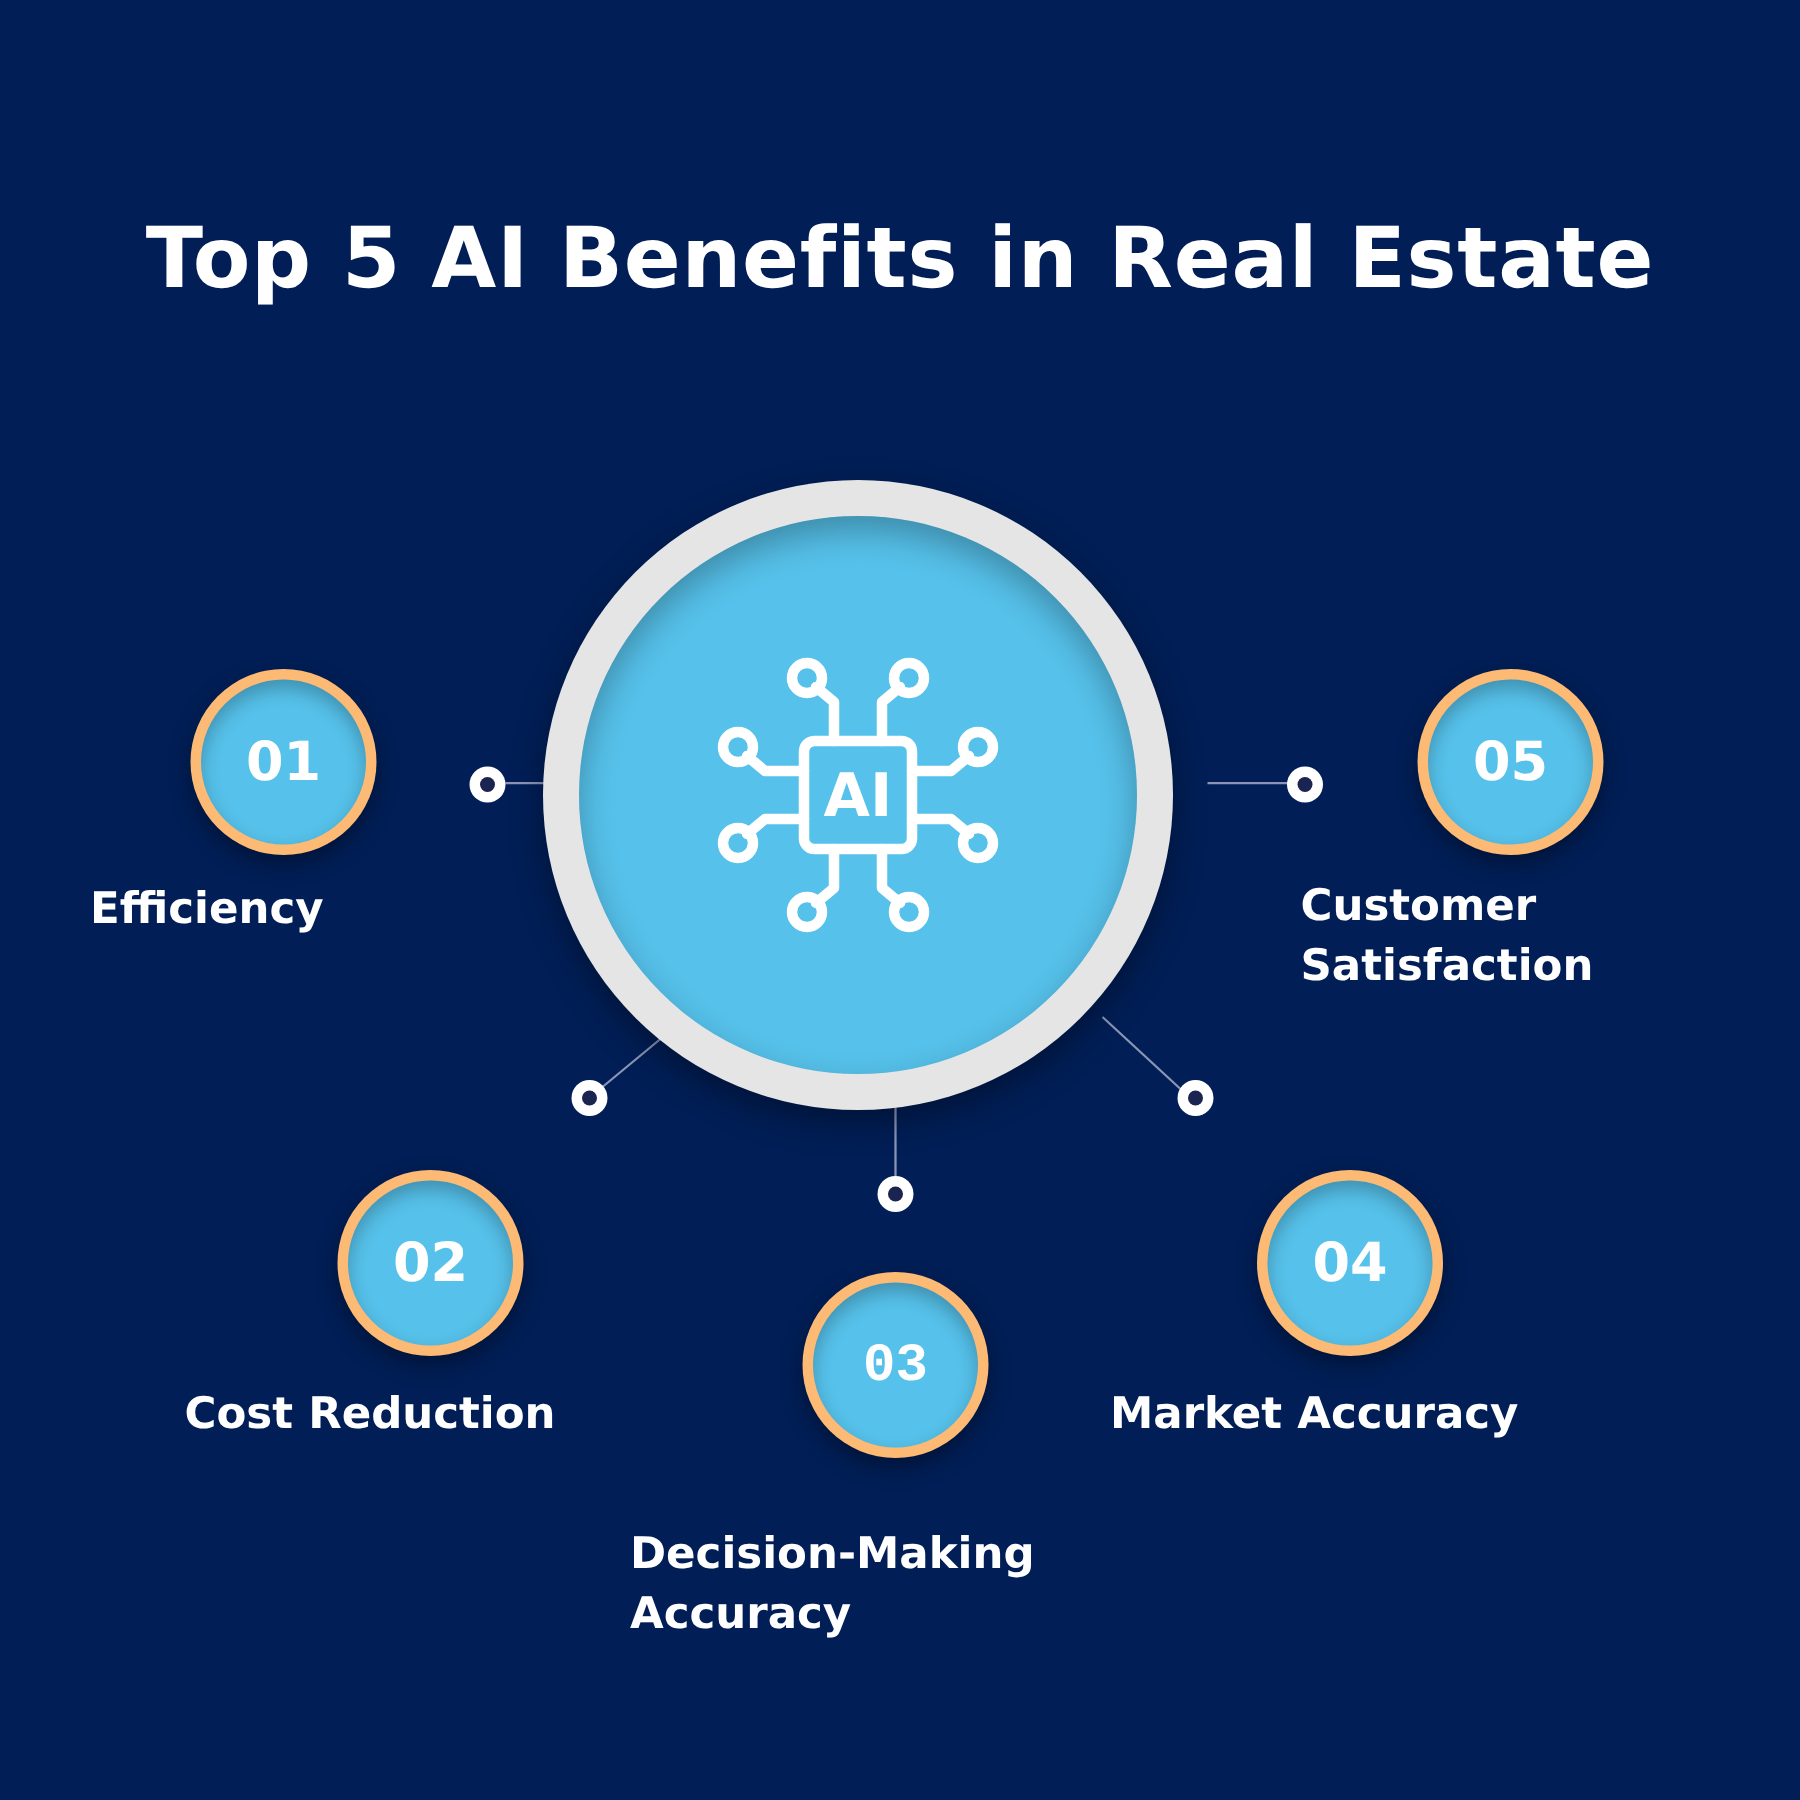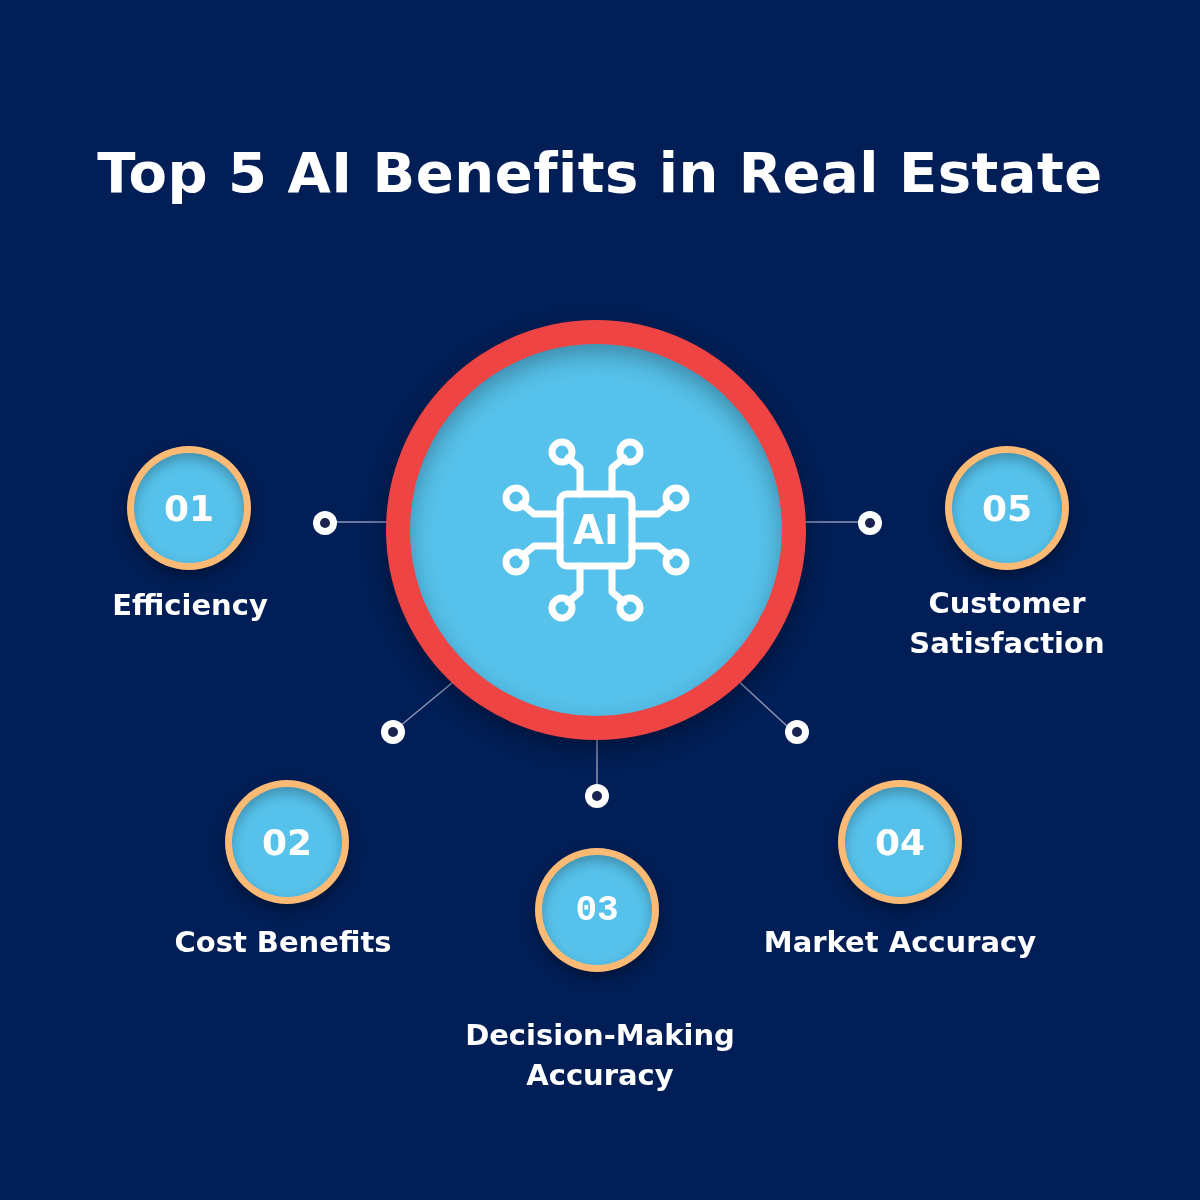--- a/index.html
+++ b/index.html
@@ -1,24 +1,24 @@
 <!DOCTYPE html>
 <html><head>
 <meta charset="utf-8">
 <style>
   html,body{margin:0;padding:0;}
   body{width:1200px;height:1200px;background:#011e56;position:relative;overflow:hidden;font-family:"DejaVu Sans","Liberation Sans",sans-serif;color:#fff;}
   .title{position:absolute;left:0;top:138px;width:1200px;text-align:center;font-size:56px;font-weight:bold;letter-spacing:0.5px;line-height:70px;}
   svg.lines{position:absolute;left:0;top:0;width:1200px;height:1200px;}
-  .hub{position:absolute;left:386px;top:320px;width:420px;height:420px;border-radius:50%;background:#ef4444;box-shadow:0 8px 22px rgba(0,0,0,.35);}
+  .hub{position:absolute;left:362px;top:320px;width:420px;height:420px;border-radius:50%;background:#e5e5e5;box-shadow:0 8px 22px rgba(0,0,0,.35);}
   .hub-inner{position:absolute;left:24px;top:24px;width:372px;height:372px;border-radius:50%;background:#56c1ea;box-shadow:inset 0 10px 22px rgba(0,0,0,.28);}
   .hub-icon{position:absolute;left:86px;top:86px;width:200px;height:200px;}
   .num{position:absolute;width:124px;height:124px;border-radius:50%;background:#fdba74;box-shadow:0 6px 14px rgba(0,0,0,.35);}
   .num-inner{position:absolute;left:7px;top:7px;width:110px;height:110px;border-radius:50%;background:#56c1ea;box-shadow:inset 0 6px 12px rgba(0,0,0,.25);display:flex;align-items:center;justify-content:center;font-size:36px;font-weight:bold;color:#fff;}
-  .label{position:absolute;text-align:center;font-size:29px;font-weight:bold;line-height:40px;white-space:pre-line;}
+  .label{position:absolute;text-align:left;font-size:29px;font-weight:bold;line-height:40px;white-space:pre-line;}
   .dot{position:absolute;width:24px;height:24px;border-radius:50%;background:#fff;}
   .dot::after{content:"";position:absolute;left:7px;top:7px;width:10px;height:10px;border-radius:50%;background:#1b2350;}
 </style>
 </head>
 <body>
 
 <div class="title">Top 5 AI Benefits in Real Estate</div>
 
 <svg class="lines">
   <g stroke="#8c95b8" stroke-width="1.5">
@@ -64,21 +64,21 @@
 </div>
 
 <div class="num" style="left:127px;top:446px;">
   <div class="num-inner">01</div>
 </div>
 <div class="label" style="left:60px;top:585px;width:260px;">Efficiency</div>
 
 <div class="num" style="left:225px;top:780px;">
   <div class="num-inner">02</div>
 </div>
-<div class="label" style="left:123px;top:922px;width:320px;">Cost Benefits</div>
+<div class="label" style="left:123px;top:922px;width:320px;">Cost Reduction</div>
 
 <div class="num" style="left:535px;top:848px;font-family:Liberation Mono, monospace;">
   <div class="num-inner">03</div>
 </div>
 <div class="label" style="left:420px;top:1003px;width:360px;margin-top:12px;">Decision-Making
 Accuracy</div>
 
 <div class="num" style="left:838px;top:780px;">
   <div class="num-inner">04</div>
 </div>

